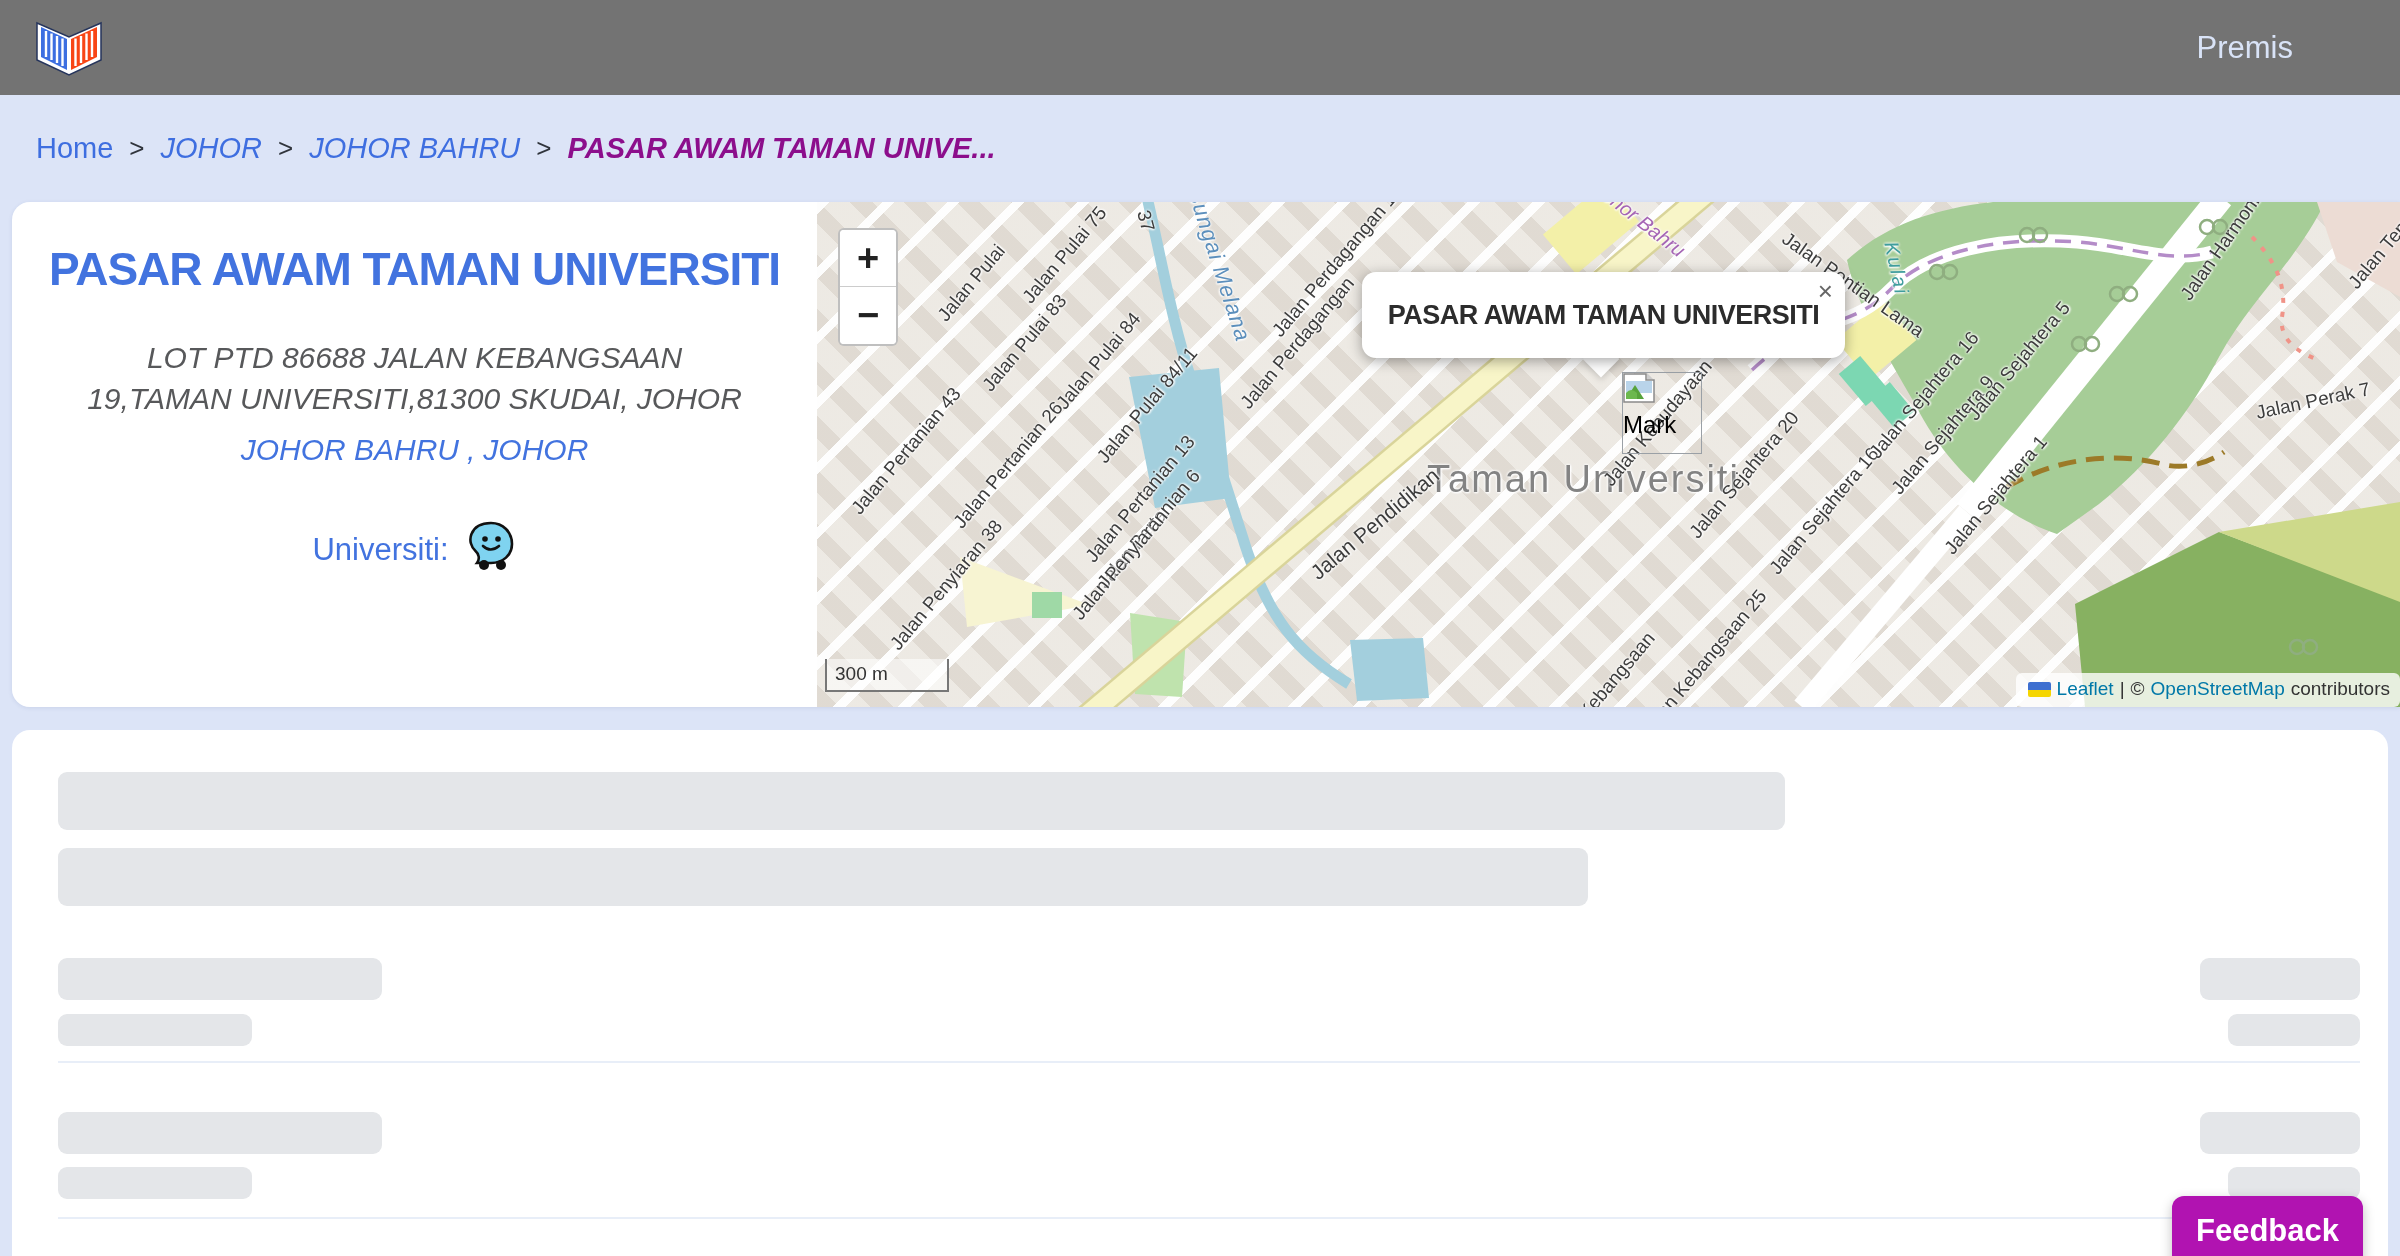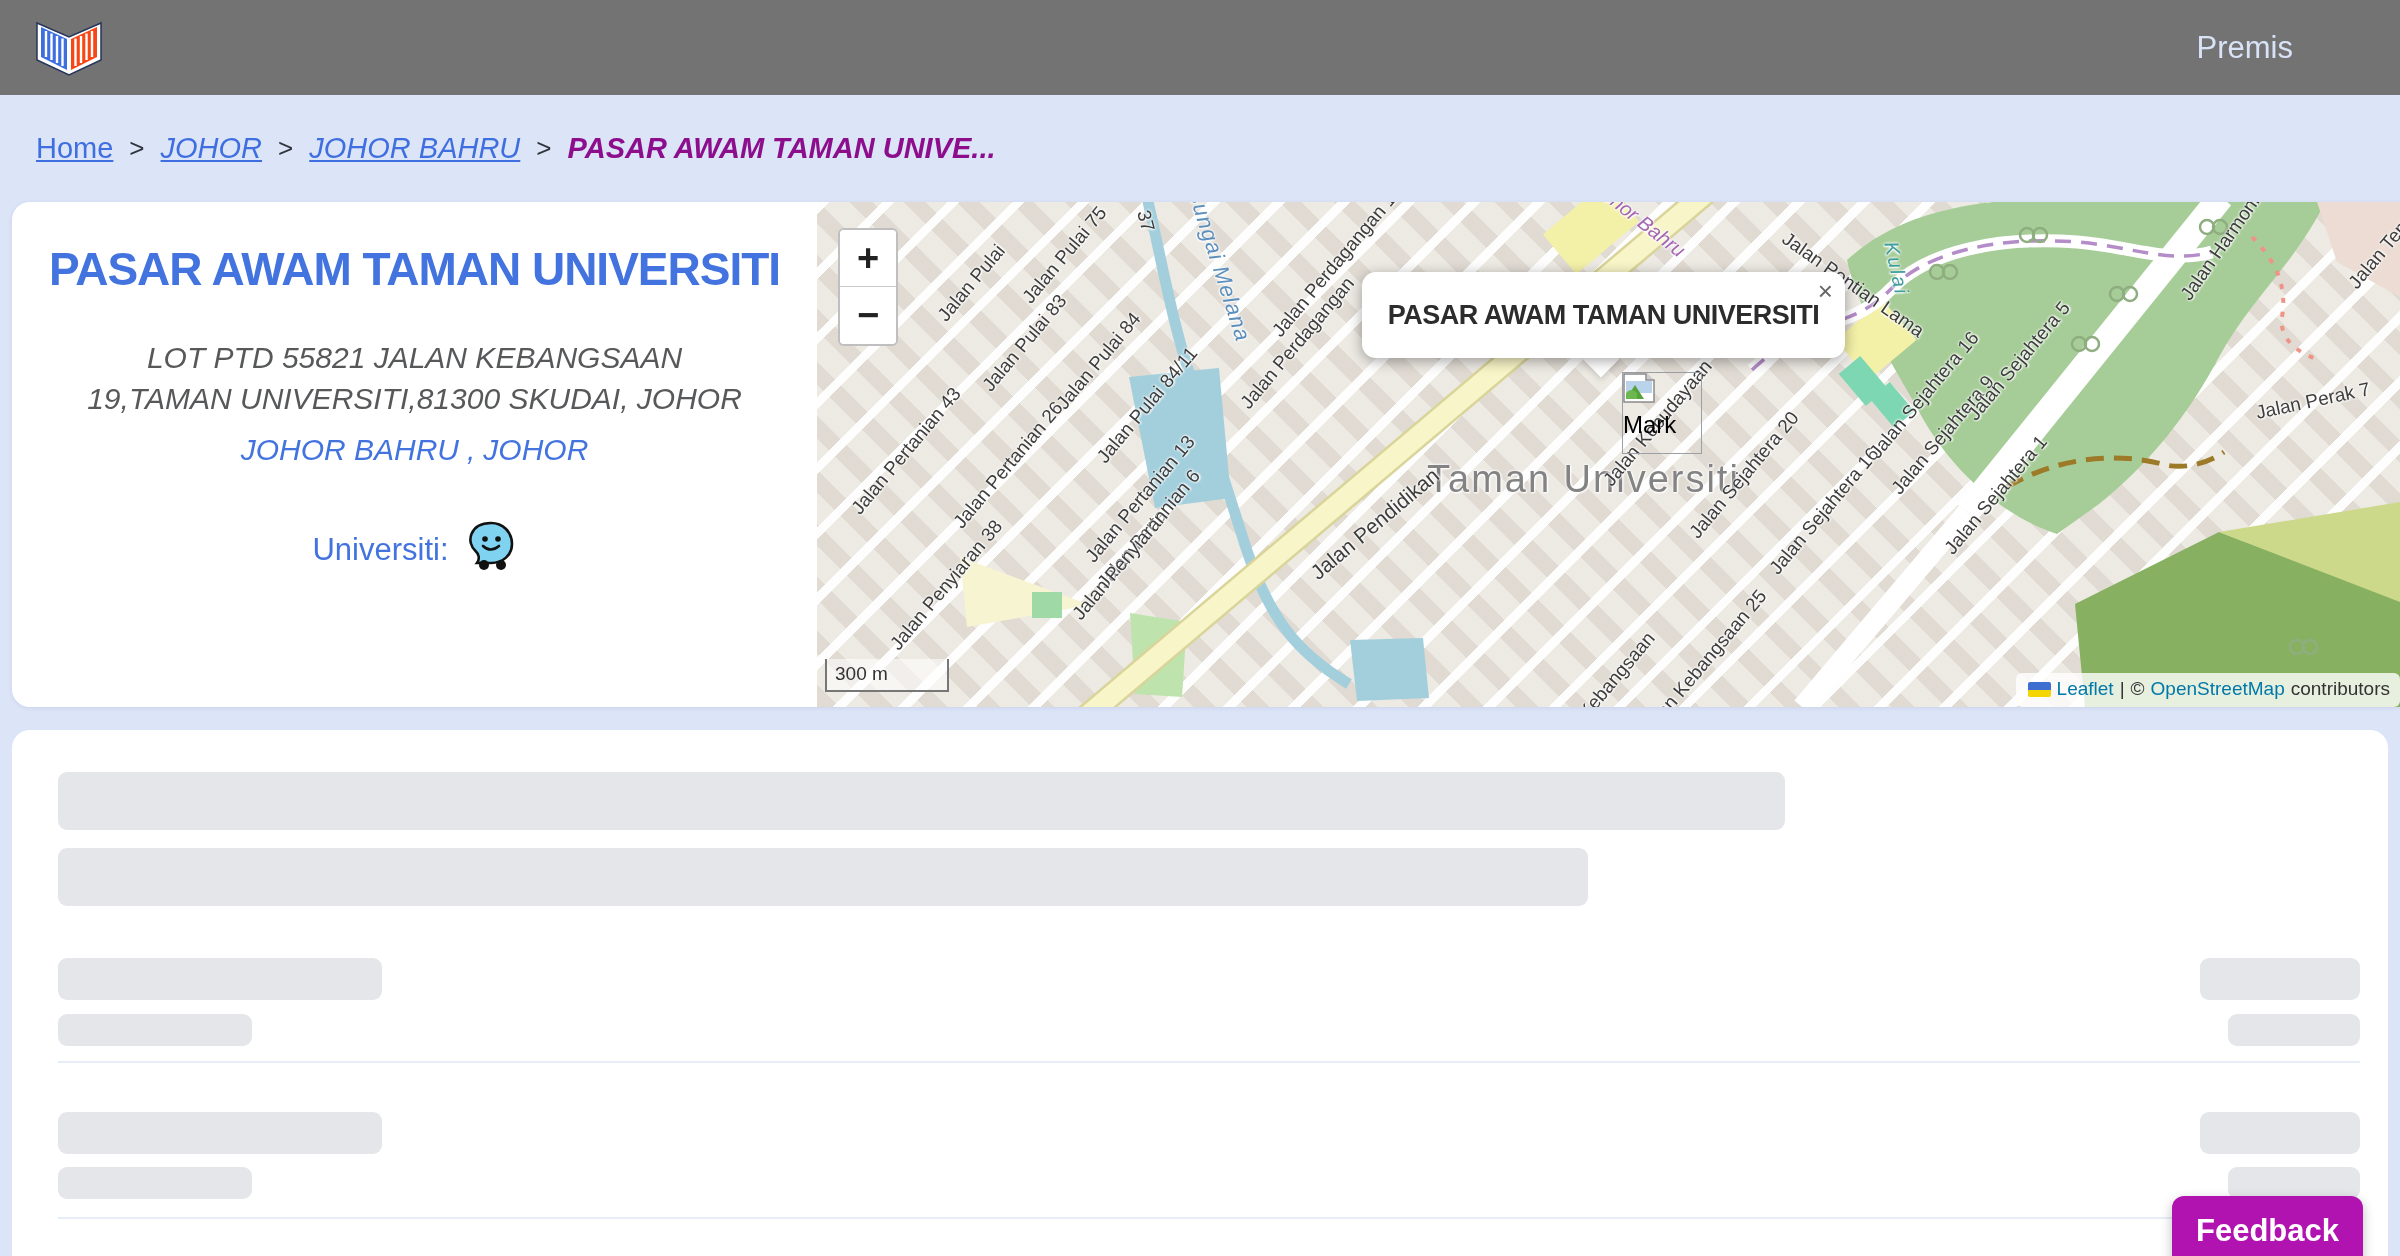--- a/index.html
+++ b/index.html
@@ -8,21 +8,21 @@
 
   
   .app-header { position:absolute; left:0; top:0; width:2400px; height:95px;
     background:#737373; display:flex; align-items:center; justify-content:space-between;
     padding:0 107px 0 36px; }
   .nav-link { color:#d9e3f7; font-size:31px; cursor:pointer; }
 
   
   .breadcrumb { position:absolute; left:0; top:95px; width:2400px; height:107px;
     display:flex; align-items:center; padding-left:36px; font-size:29px; }
-  .bc-link { color:#3E6EE0; text-decoration:underline; cursor:pointer; }
+  .bc-link { color:#3E6EE0; cursor:pointer; }
   .bc-link.it { font-style:italic; }
   .bc-sep { color:#30343c; margin:0 16px; font-size:26px; }
   .bc-current { color:#8C0E8C; font-weight:bold; font-style:italic; }
 
   
   .main-card { position:absolute; left:12px; top:202px; width:2388px; height:505px;
     border-radius:18px 0 0 18px; overflow:hidden; display:flex;
     box-shadow:0 1px 4px rgba(40,60,120,0.10); }
   .info-panel { width:805px; height:505px; background:#ffffff; text-align:center; flex:none; }
   .place-title { margin-top:40px; font-size:46px; font-weight:bold; color:#4273DF; letter-spacing:-1px; }
@@ -122,21 +122,21 @@
   <span class="bc-sep">&gt;</span>
   <span class="bc-link it">JOHOR BAHRU</span>
   <span class="bc-sep">&gt;</span>
   <span class="bc-current">PASAR AWAM TAMAN UNIVE...</span>
 </div>
 
 <div class="main-card">
 
   <div class="info-panel">
     <div class="place-title">PASAR AWAM TAMAN UNIVERSITI</div>
-    <div class="place-address">LOT PTD 55821 JALAN KEBANGSAAN 19,TAMAN UNIVERSITI,81300 SKUDAI, JOHOR</div>
+    <div class="place-address">LOT PTD 86688 JALAN KEBANGSAAN 19,TAMAN UNIVERSITI,81300 SKUDAI, JOHOR</div>
     <div class="place-links">
       <a>JOHOR BAHRU</a><span class="comma">,</span><a>JOHOR</a>
     </div>
     <div class="direction-row">
       <span>Universiti:</span>
       <span>
         <svg width="54" height="54" viewBox="0 0 54 54">
           <path d="M28,4 C40,4 49,13 49,25 C49,36 40,44 28,44 L14,44 C17,40 16,35 12.5,32 C8,28 6,21 8.5,15 C11.5,7.5 19,4 28,4 Z" fill="#7FD3F0" stroke="#111" stroke-width="2.6"></path>
           <circle cx="22" cy="20" r="2.8" fill="#111"></circle>
           <circle cx="35" cy="20" r="2.8" fill="#111"></circle>

